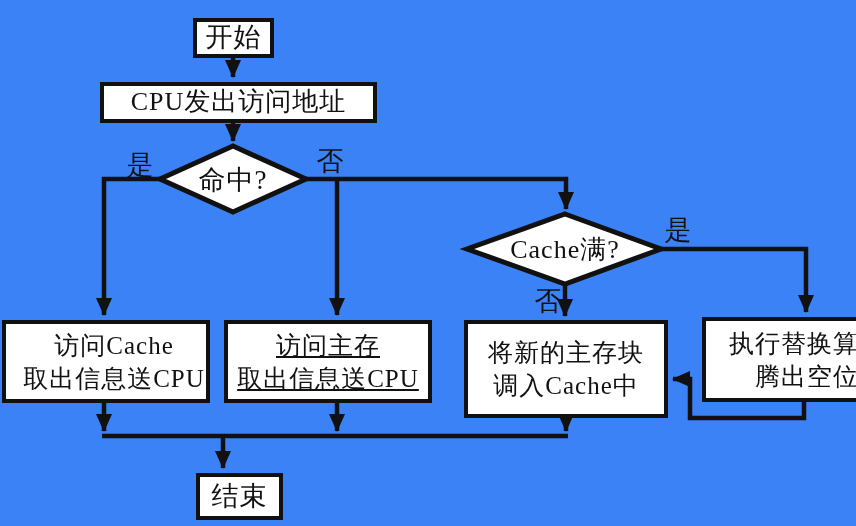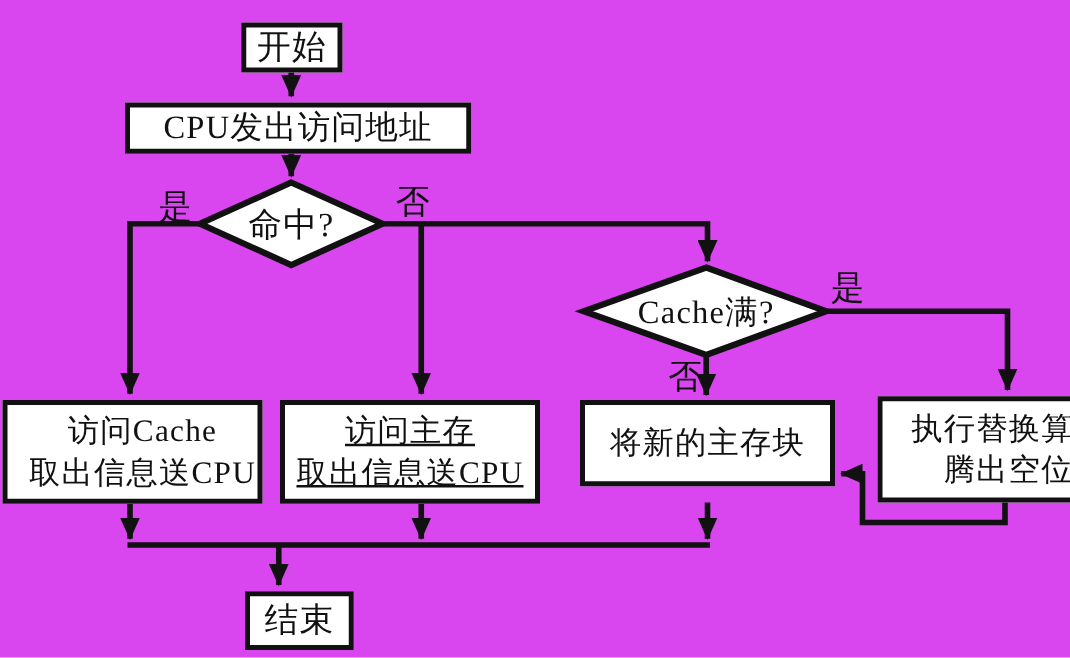--- a/index.html
+++ b/index.html
@@ -1,20 +1,20 @@
 <!DOCTYPE html>
 <html><head>
 <meta charset="utf-8">
 <style>
   html, body { margin: 0; padding: 0; background: #ffffff; }
   #canvas {
     position: relative;
     width: 856px;
     height: 526px;
-    background: #d946ef;
+    background: #3b82f6;
     overflow: hidden;
     font-family: "Liberation Serif", "DejaVu Serif", serif;
     color: #111111;
   }
   #edges-layer {
     position: absolute;
     left: 0; top: 0;
     width: 856px; height: 526px;
   }
   .node {
@@ -124,22 +124,23 @@
   <div class="node fs25" style="left:2px; top:320px; width:208px; height:83px;padding-left:16px;">
     <span>访问Cache</span>
     <span>取出信息送CPU</span>
   </div>
 
   <div class="node fs25" style="left:224px; top:320px; width:208px; height:83px;text-decoration:underline;">
     <span>访问主存</span>
     <span>取出信息送CPU</span>
   </div>
 
-  <div class="node fs25" style="left:464px; top:320px; width:204px; height:69px;">
+  <div class="node fs25" style="left:464px; top:320px; width:204px; height:98px;">
     <span>将新的主存块</span>
+    <span>调入Cache中</span>
   </div>
 
   <div class="node fs25" style="left:702px; top:317px; width:210px; height:85px;">
     <span>执行替换算法</span>
     <span>腾出空位</span>
   </div>
 
   <div class="node fs27" style="left:180px; top:473px; width:87px; height:47px;margin-left:16px;">
     <span>结束</span>
   </div>

